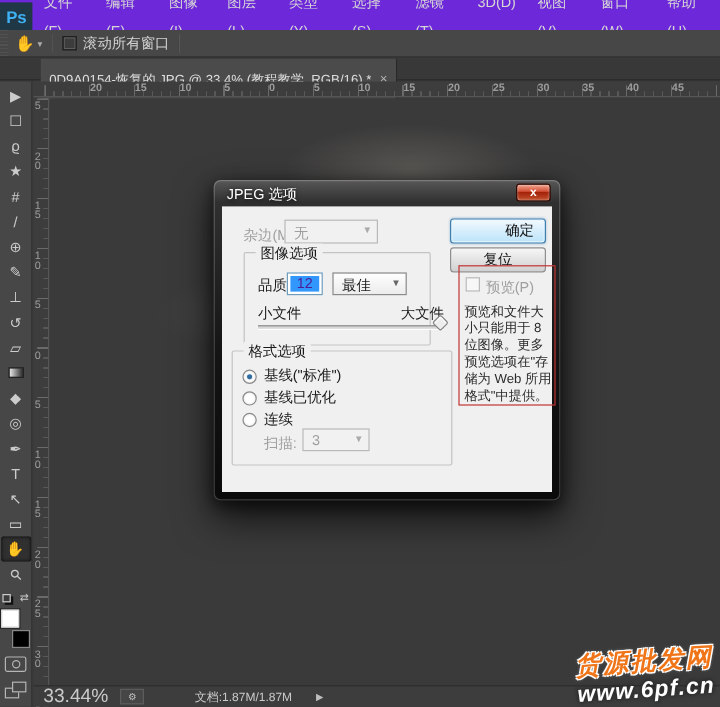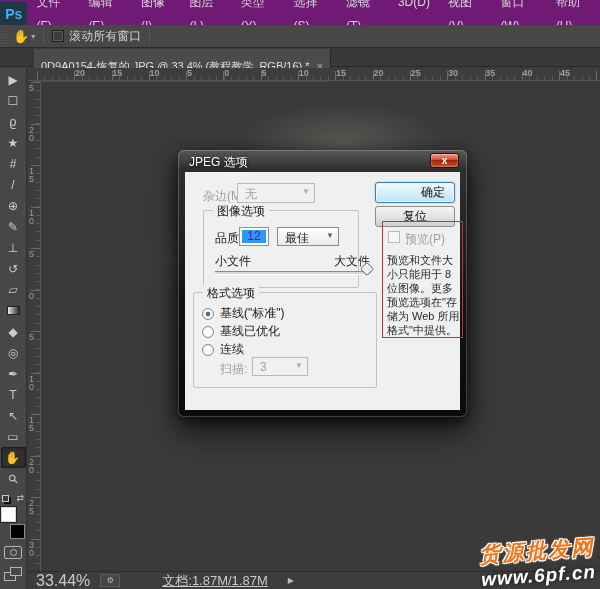--- a/index.html
+++ b/index.html
@@ -4,21 +4,21 @@
 <style>
   * { margin:0; padding:0; box-sizing:border-box; }
   html,body { width:600px; height:589px; }
   body {
     position:relative; overflow:hidden;
     background:#3b3b3b;
     font-family:"Liberation Sans","DejaVu Sans",sans-serif;
     --accent:#3297fd; --annored:#c23434; --wmorange:#f07418; --logoblue:#3fb1f5;
   }
   
-  .menubar { position:absolute; top:0; left:0; right:0; height:29px; background:#701a75;
+  .menubar { position:absolute; top:0; left:0; right:0; height:29px; background:#6d28d9;
              border-bottom:1px solid #2e2e2e; display:flex; align-items:center; }
   .ps-logo { width:30px; height:25px; background:#203746; color:var(--logoblue);
              font-weight:bold; font-size:14px; display:flex; align-items:center; justify-content:center; }
   .menu-item { color:#d6d6d6; font-size:12px; padding:0 9px; line-height:24px; }
   
   .optionsbar { position:absolute; top:25px; left:0; right:0; height:23px; background:#474747;
                 border-bottom:1px solid #2c2c2c; display:flex; align-items:center; }
   .grip { width:7px; height:100%; background:repeating-linear-gradient(180deg,#5a5a5a 0 1px,transparent 1px 3px); opacity:.5; }
   .ob-toolicon { color:#e0e0e0; font-size:13px; margin-left:6px; }
   .ob-caret { color:#aaa; font-size:8px; margin-left:2px; }
@@ -79,21 +79,21 @@
   .canvas { position:absolute; left:42px; top:82px; right:0; bottom:18px; background:
       radial-gradient(150px 55px at 300px 60px, rgba(150,143,133,.34), transparent 70%),
       radial-gradient(120px 45px at 170px 180px, rgba(110,105,100,.18), transparent 70%),
       #3a3a3a; }
   
   .statusbar { position:absolute; left:28px; right:0; bottom:0; height:18px; background:#3d3d3d;
                border-top:1px solid #2d2d2d; display:flex; align-items:center; }
   .sb-zoom { color:#cacaca; font-size:16px; margin-left:8px; }
   .sb-iconbox { width:20px; height:13px; border:1px solid #5c5c5c; background:#464646; margin-left:10px;
                 display:flex; align-items:center; justify-content:center; color:#bfbfbf; font-size:8px; }
-  .sb-doc { color:#cacaca; font-size:13px; margin-left:42px;text-decoration:underline; }
+  .sb-doc { color:#cacaca; font-size:10px; margin-left:42px; }
   .sb-flyout { color:#bdbdbd; font-size:8px; margin-left:20px; }
   
   .watermark { position:absolute; right:5px; bottom:2px; text-align:right; transform:rotate(-4deg); font-weight:bold; }
   .wm1 { font-size:21px; font-style:italic; color:var(--wmorange); letter-spacing:2px;
          text-shadow:-1px -1px 0 #fff,1px -1px 0 #fff,-1px 1px 0 #fff,1px 1px 0 #fff,0 0 3px rgba(255,255,255,.8); }
   .wm2 { font-size:19px; font-style:italic; color:#fff; letter-spacing:1px;
          text-shadow:1px 1px 1px #333,-1px -1px 1px #333,0 0 4px rgba(0,0,0,.6); }
   
   .dialog { position:absolute; left:178px; top:150px; width:289px; height:267px; border-radius:6px;
             background:linear-gradient(180deg,#585858 0%,#303030 7%,#141414 55%,#0a0a0a 100%);

